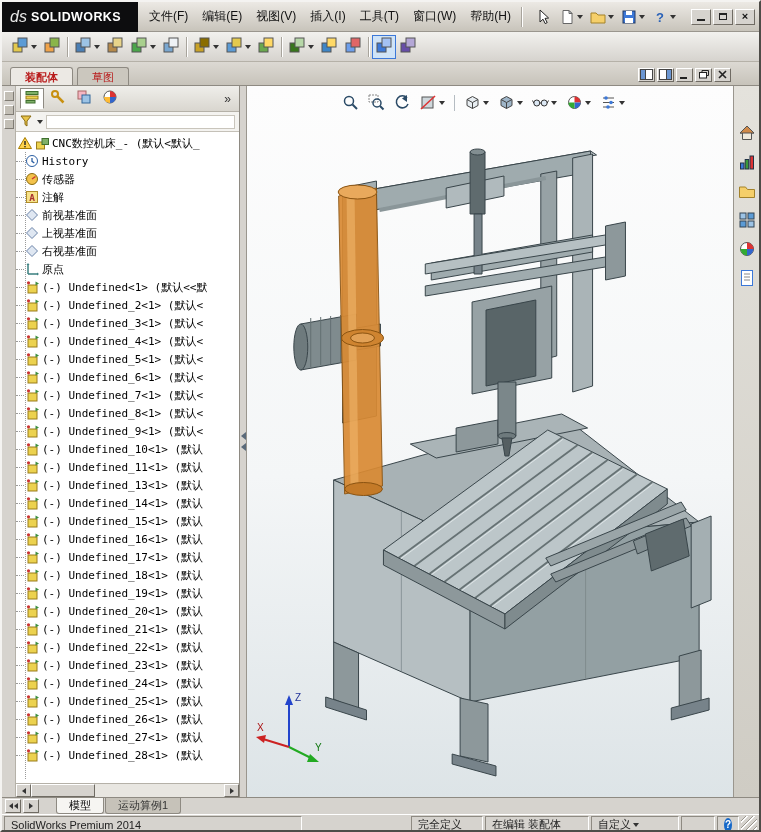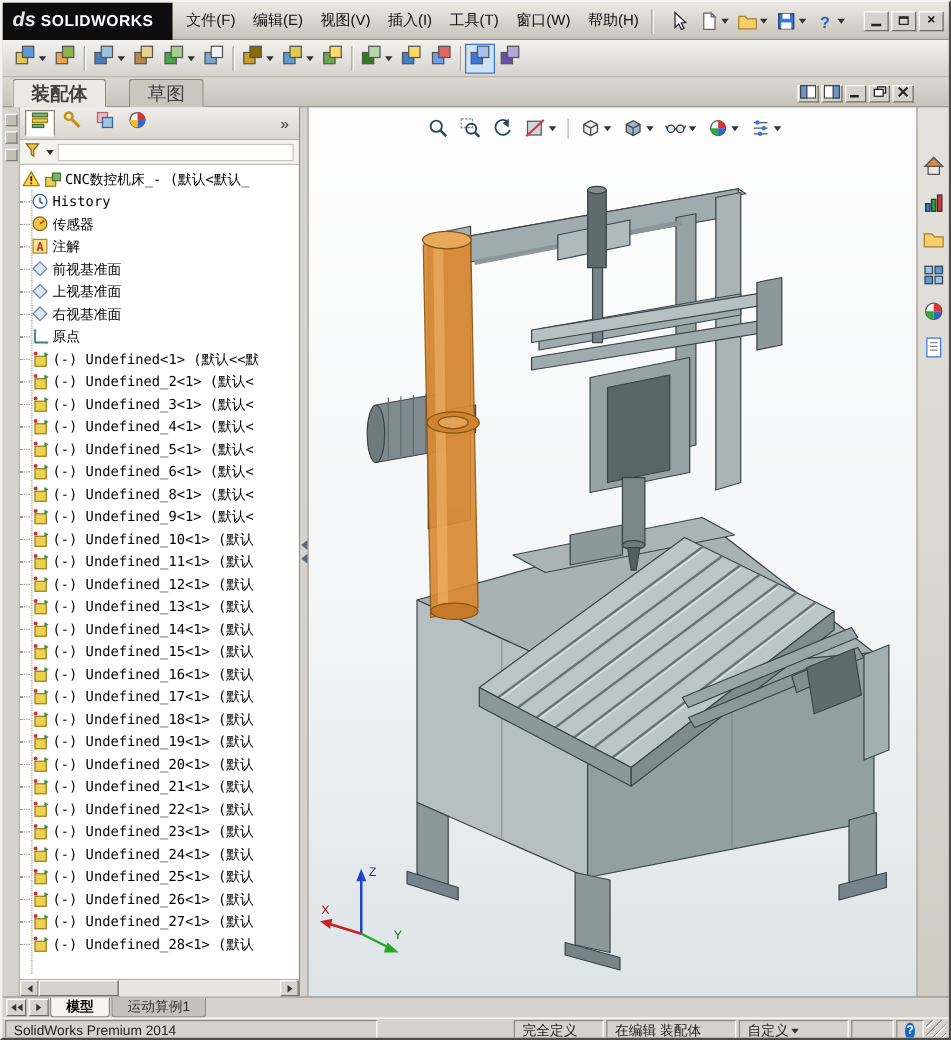--- a/index.html
+++ b/index.html
@@ -3,38 +3,38 @@
 <meta charset="utf-8">
 <style>
   * { box-sizing: border-box; }
   body { margin:0; font-family:"Liberation Sans","DejaVu Sans",sans-serif; background:#777; }
   .window { width:761px; height:832px; background:#d6d3ce; position:relative; overflow:hidden;
             border:2px solid; border-color:#f4f3f1 #4e4c48 #4e4c48 #f4f3f1; }
 
   
   .titlebar { height:30px; display:flex; align-items:center; background:linear-gradient(#ece9e4,#c8c4bb); border-bottom:1px solid #9a968e; }
   .logo { height:30px; width:136px; background:#0d0d0f; color:#fff; display:flex; align-items:center; padding:0 8px; gap:4px; flex:none; }
-  .logo .ds { font-style:italic; font-weight:bold; font-size:16px; color:#e8e8e8; }
+  .logo .ds { font-style:italic; font-weight:normal; font-size:16px; color:#e8e8e8; }
   .logo .sw { font-weight:bold; font-size:12.5px; letter-spacing:.4px; }
   .menubar { display:flex; align-items:center; font-size:12px; color:#111; margin-left:4px; }
   .menu-item { padding:4px 7px; cursor:default; }
   .qbar { display:flex; align-items:center; margin-left:6px; gap:1px; }
   .tb-btn { height:24px; min-width:24px; display:flex; align-items:center; justify-content:center; padding:0 2px; border:1px solid transparent; }
   .tb-btn.active { border:1px solid #3c78d8; background:#cfe3f7; }
   .caret { width:0; height:0; border-left:3px solid transparent; border-right:3px solid transparent; border-top:4px solid #333; margin-left:2px; }
   .sep-v { width:1px; height:20px; background:#a8a49c; box-shadow:1px 0 0 #fff; margin:0 3px; flex:none; }
   .winbtns { margin-left:auto; display:flex; gap:2px; padding-right:4px; }
   .win-btn { width:20px; height:16px; background:#d6d3ce; border:1px solid; border-color:#fff #6f6b63 #6f6b63 #fff; display:flex; align-items:center; justify-content:center; }
 
   
   .toolbar-row { height:30px; display:flex; align-items:center; background:linear-gradient(#f2f1ee,#d6d3ce); border-bottom:1px solid #b5b1a8; padding-left:6px; }
 
   
   .cmdtab-row { height:24px; display:flex; align-items:flex-end; background:linear-gradient(#dcd9d3,#c7c3ba); border-bottom:1px solid #8e8a82; padding-left:8px; }
-  .cmd-tab { padding:3px 14px 2px; font-size:15px; border:1px solid #8e8a82; border-bottom:none; border-radius:3px 3px 0 0; background:#cbc7be; margin-right:18px; color:#404040; }
+  .cmd-tab { padding:3px 14px 2px; font-size:11px; border:1px solid #8e8a82; border-bottom:none; border-radius:3px 3px 0 0; background:#cbc7be; margin-right:4px; color:#b91c1c; }
   .cmd-tab.active { background:#ece9e4; font-weight:bold; }
   .doc-controls { margin-left:auto; display:flex; gap:2px; align-items:center; margin-right:28px; margin-bottom:3px; }
   .mini-btn { width:17px; height:14px; background:#d6d3ce; border:1px solid; border-color:#fff #6f6b63 #6f6b63 #fff; display:flex; align-items:center; justify-content:center; }
 
   
   .main { display:flex; height:711px; }
   .left-rail { width:14px; flex:none; background:#d6d3ce; border-right:1px solid #b5b1a8; padding-top:5px; display:flex; flex-direction:column; align-items:center; gap:4px; }
   .rail-ico { width:10px; height:10px; background:#c3bfb6; border:1px solid; border-color:#fff #807c74 #807c74 #fff; }
 
   .panel { width:224px; flex:none; display:flex; flex-direction:column; background:#fff; border-right:1px solid #8e8a82; }
@@ -72,21 +72,21 @@
   .hud-sep { width:1px; height:16px; background:#b5bcc2; margin:0 3px; }
   .triad { position:absolute; left:8px; bottom:32px; z-index:4; }
 
   .taskpane { width:26px; flex:none; background:linear-gradient(#e4e2dc,#cfccc4); border-left:1px solid #9a968e; display:flex; flex-direction:column; align-items:center; padding-top:36px; gap:7px; }
   .tp-btn { width:22px; height:22px; display:flex; align-items:center; justify-content:center; border:1px solid transparent; }
 
   
   .doc-tabs { height:17px; display:flex; align-items:stretch; background:#d6d3ce; border-top:1px solid #8e8a82; font-size:11px; padding-left:2px; }
   .nav-btn { width:16px; display:flex; align-items:center; justify-content:center; gap:1px; background:#d6d3ce; border:1px solid; border-color:#fff #6f6b63 #6f6b63 #fff; margin:1px 1px; }
   .doc-tab { display:flex; align-items:center; padding:0 12px; border:1px solid #8e8a82; border-top:none; border-radius:0 0 3px 3px; background:#c6c2b9; color:#333; margin-right:1px; }
-  .doc-tab.active { background:#f6f5f2; font-weight:bold; color:#000; }
+  .doc-tab.active { background:#f6f5f2; font-weight:normal; color:#000;margin-left:16px; }
 
   
   .statusbar { height:20px; display:flex; align-items:stretch; gap:2px; background:#d6d3ce; border-top:1px solid #fff; font-size:11px; padding:1px 2px; }
   .sb-field { border:1px solid; border-color:#8e8a82 #fff #fff #8e8a82; padding:1px 6px; display:flex; align-items:center; color:#222; }
   .sb-app { width:298px; }
   .sb-spacer { flex:1; border:none; }
   .sb-state { width:72px; }
   .sb-edit { width:104px; }
   .sb-custom { width:88px; justify-content:flex-start; }
   .sb-blank { width:34px; }
@@ -510,20 +510,31 @@
           </div>
           <div class="tree-row">
             <span class="hconn"></span>
             <span class="t-ico">
               <svg width="14" height="14">
                 <rect x="3" y="5" width="9" height="8" fill="#ecd24f" stroke="#9a7d1b"></rect>
                 <polygon points="10.5,1.5 14,3.5 10.5,5.5" fill="#3f8f3f"></polygon>
                 <circle cx="3.5" cy="2.8" r="1.6" fill="#c33"></circle>
               </svg>
             </span>
+            <span class="tree-label">(-) Undefined_7&lt;1&gt; (默认&lt;</span>
+          </div>
+          <div class="tree-row">
+            <span class="hconn"></span>
+            <span class="t-ico">
+              <svg width="14" height="14">
+                <rect x="3" y="5" width="9" height="8" fill="#ecd24f" stroke="#9a7d1b"></rect>
+                <polygon points="10.5,1.5 14,3.5 10.5,5.5" fill="#3f8f3f"></polygon>
+                <circle cx="3.5" cy="2.8" r="1.6" fill="#c33"></circle>
+              </svg>
+            </span>
             <span class="tree-label">(-) Undefined_8&lt;1&gt; (默认&lt;</span>
           </div>
           <div class="tree-row">
             <span class="hconn"></span>
             <span class="t-ico">
               <svg width="14" height="14">
                 <rect x="3" y="5" width="9" height="8" fill="#ecd24f" stroke="#9a7d1b"></rect>
                 <polygon points="10.5,1.5 14,3.5 10.5,5.5" fill="#3f8f3f"></polygon>
                 <circle cx="3.5" cy="2.8" r="1.6" fill="#c33"></circle>
               </svg>
@@ -544,31 +555,20 @@
           <div class="tree-row">
             <span class="hconn"></span>
             <span class="t-ico">
               <svg width="14" height="14">
                 <rect x="3" y="5" width="9" height="8" fill="#ecd24f" stroke="#9a7d1b"></rect>
                 <polygon points="10.5,1.5 14,3.5 10.5,5.5" fill="#3f8f3f"></polygon>
                 <circle cx="3.5" cy="2.8" r="1.6" fill="#c33"></circle>
               </svg>
             </span>
             <span class="tree-label">(-) Undefined_11&lt;1&gt; (默认</span>
-          </div>
-          <div class="tree-row">
-            <span class="hconn"></span>
-            <span class="t-ico">
-              <svg width="14" height="14">
-                <rect x="3" y="5" width="9" height="8" fill="#ecd24f" stroke="#9a7d1b"></rect>
-                <polygon points="10.5,1.5 14,3.5 10.5,5.5" fill="#3f8f3f"></polygon>
-                <circle cx="3.5" cy="2.8" r="1.6" fill="#c33"></circle>
-              </svg>
-            </span>
-            <span class="tree-label">(-) Undefined_12&lt;1&gt; (默认</span>
           </div>
           <div class="tree-row">
             <span class="hconn"></span>
             <span class="t-ico">
               <svg width="14" height="14">
                 <rect x="3" y="5" width="9" height="8" fill="#ecd24f" stroke="#9a7d1b"></rect>
                 <polygon points="10.5,1.5 14,3.5 10.5,5.5" fill="#3f8f3f"></polygon>
                 <circle cx="3.5" cy="2.8" r="1.6" fill="#c33"></circle>
               </svg>
             </span>

